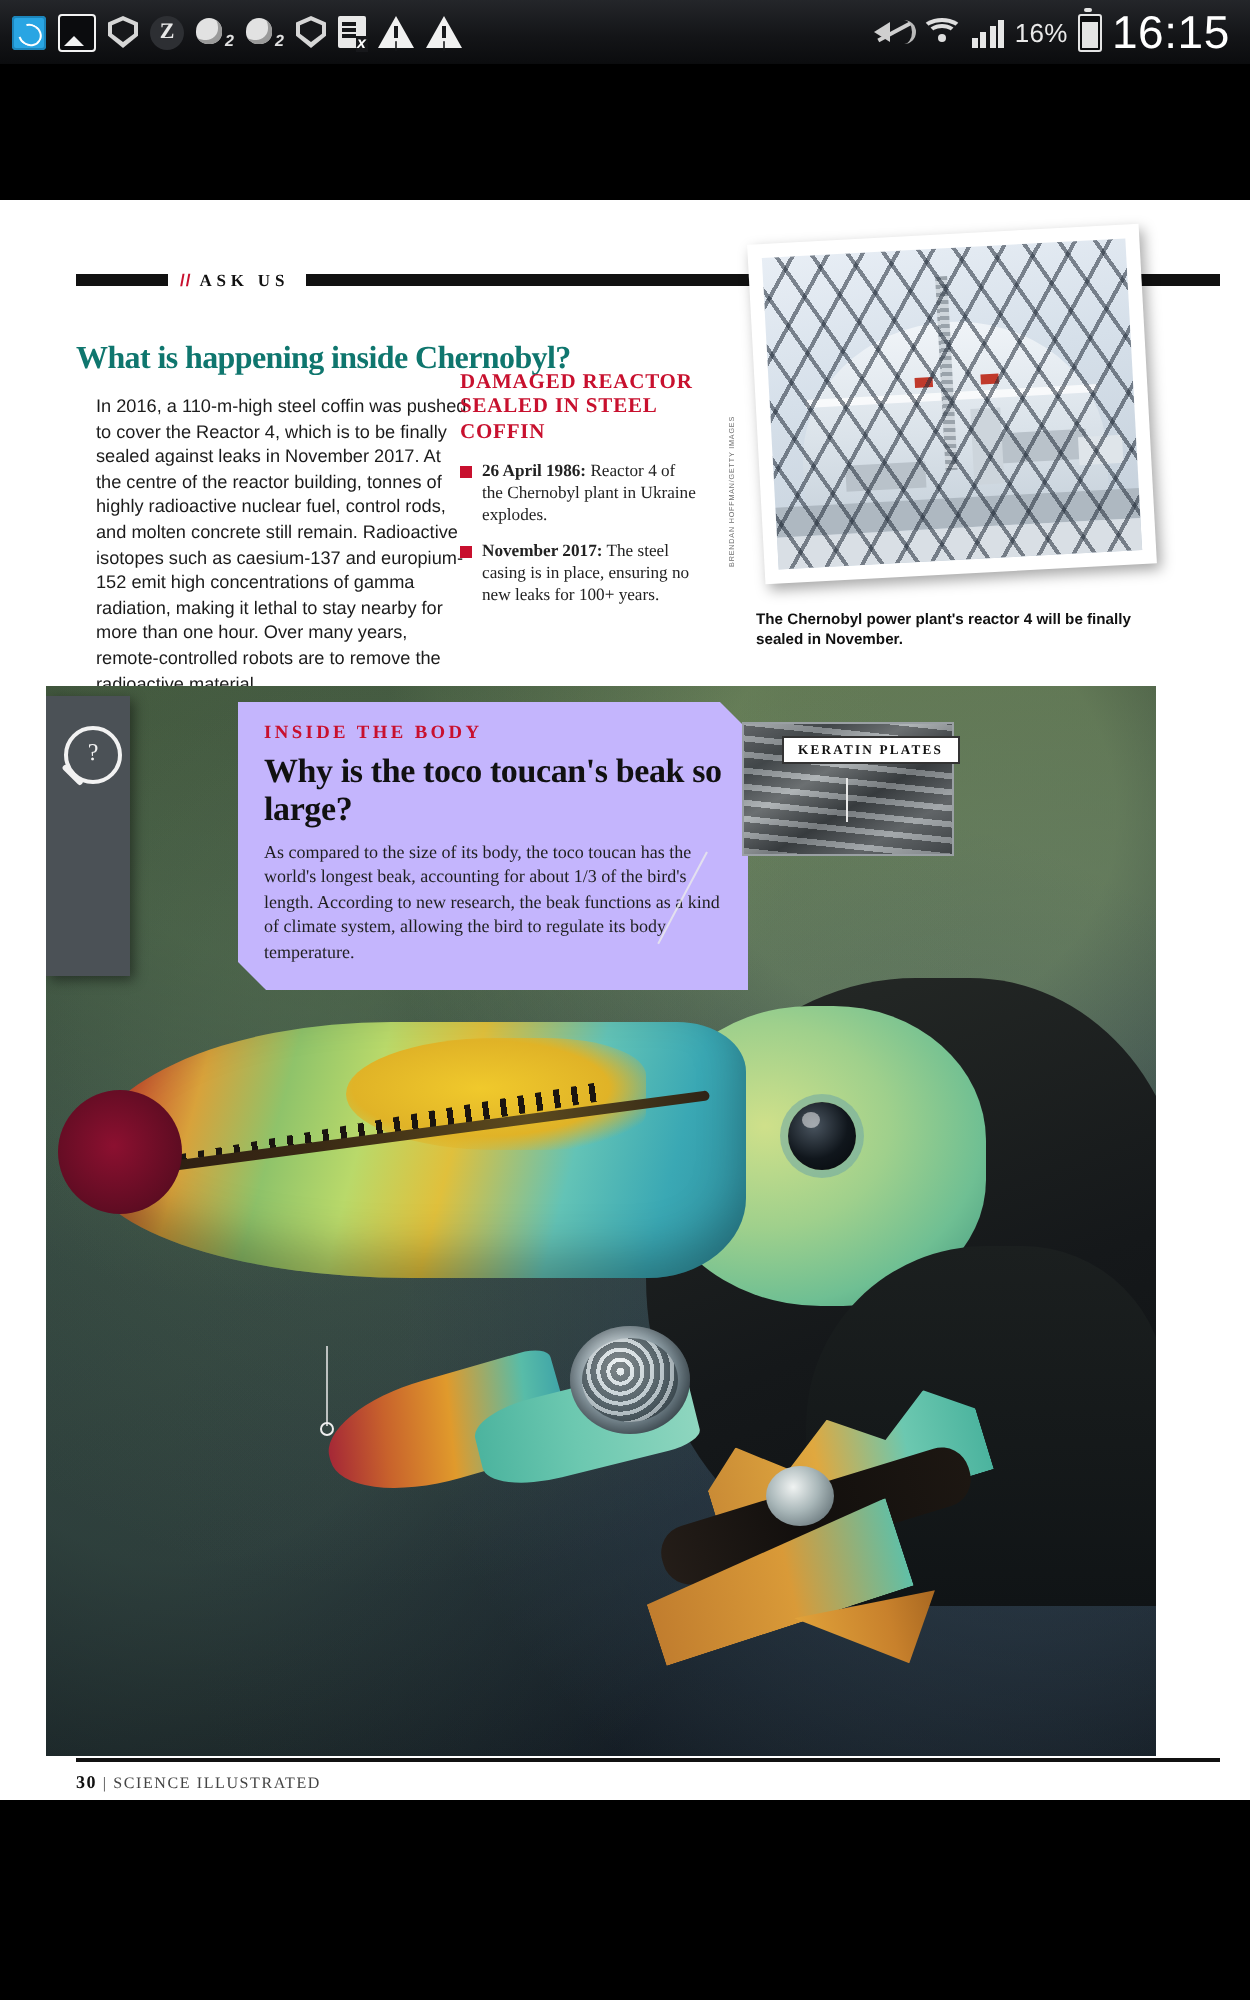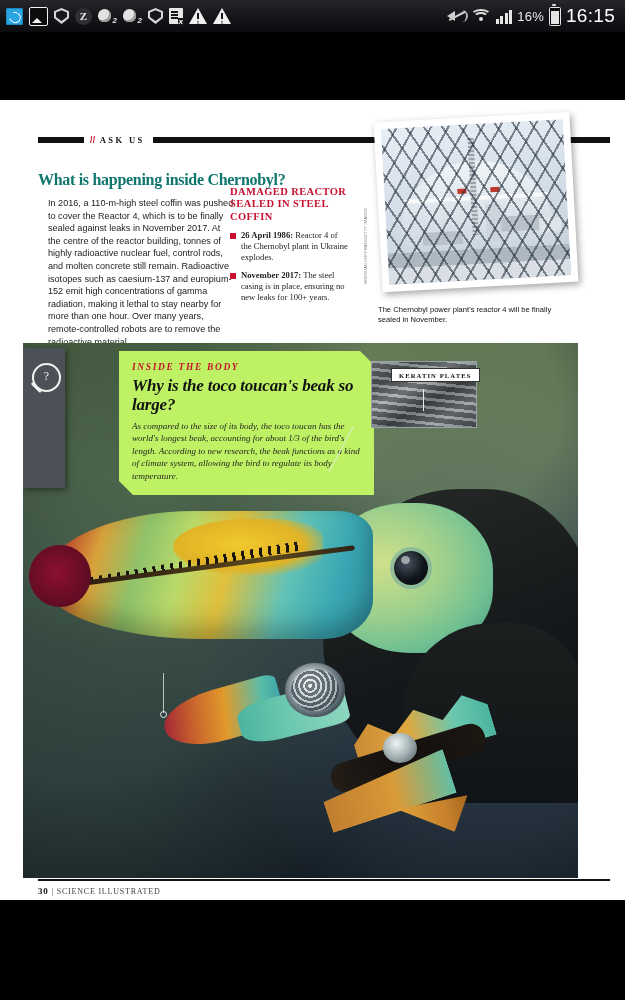--- a/index.html
+++ b/index.html
@@ -50,21 +50,21 @@
     border-bottom-color:transparent;border-left-color:transparent;border-right-color:transparent;border-radius:50% 50% 0 0;}
   .ic-wifi .w1{width:17px;height:9px;top:1px;}
   .ic-wifi .w2{width:11px;height:6px;top:4px;}
   .ic-wifi .dot{width:4px;height:4px;border-radius:50%;background:#dedede;border:none;top:9px;}
   .ic-sig{display:flex;align-items:flex-end;gap:1.5px;height:15px;}
   .ic-sig b{width:3px;background:#e6e6e6;display:block;}
   .pct{color:#e9e9e9;font-size:13px;letter-spacing:.2px;}
   .ic-batt{width:10px;height:17px;border:1.6px solid #e4e4e4;border-radius:1.5px;position:relative;background:#0c0d0f;}
   .ic-batt:before{content:"";position:absolute;left:2.5px;top:-3.5px;width:4px;height:2px;background:#e4e4e4;border-radius:1px;}
   .ic-batt i{position:absolute;left:1px;right:1px;bottom:1px;height:76%;background:#e4e4e4;display:block;}
-  .clock{color:#fff;font-size:19px;letter-spacing:.3px;}
+  .clock{color:#fff;font-size:23px;letter-spacing:.3px;}
 
   
   .page{position:absolute;left:0;top:100px;width:625px;height:800px;background:#fff;overflow:hidden;}
 
   
   .askus{position:absolute;left:38px;top:35px;width:572px;height:9px;display:flex;align-items:center;gap:0;}
   .askus .b1{width:46px;height:6px;background:#111;}
   .askus .slash{color:#c8102e;font-size:8.5px;font-weight:bold;margin:0 4px 0 6px;letter-spacing:.5px;}
   .askus .lbl{color:#111;font-size:8.5px;font-weight:bold;letter-spacing:2.4px;font-family:"Liberation Serif",serif;}
   .askus .b2{flex:1;height:6px;background:#111;margin-left:8px;}
@@ -99,21 +99,21 @@
   .ground{position:absolute;left:0;bottom:10%;width:100%;height:10%;background:#aeb8c1;}
   .ground2{position:absolute;left:0;bottom:0;width:100%;height:10%;background:#d9dfe5;}
   .tagr{position:absolute;width:9px;height:5px;background:#c0392b;}
   .t1{left:40%;top:41%;}
   .t2{left:58%;top:41%;}
   .fence{position:absolute;inset:0;
     background-image:
       repeating-linear-gradient(58deg,transparent 0 13px,rgba(35,45,58,.55) 13px 15px),
       repeating-linear-gradient(-58deg,transparent 0 13px,rgba(35,45,58,.55) 13px 15px);}
   .photo-cap{position:absolute;left:378px;top:197px;width:190px;font-size:7.6px;line-height:10.5px;
-    font-weight:normal;color:#111;}
+    font-weight:bold;color:#111;}
   .cred-v{position:absolute;left:364px;top:108px;width:8px;font-size:3.6px;line-height:4px;color:#6f6f6f;
     writing-mode:vertical-rl;transform:rotate(180deg);letter-spacing:.4px;}
 
   
   .feature{position:absolute;left:23px;top:243px;width:555px;height:535px;overflow:hidden;
     background:#0d1714;}
   .bgjungle{position:absolute;inset:0;
     background:
       radial-gradient(circle at 78% 12%,rgba(150,180,120,.55) 0 16%,transparent 42%),
       radial-gradient(circle at 20% 8%,rgba(90,120,80,.45) 0 14%,transparent 40%),
@@ -125,23 +125,23 @@
       radial-gradient(ellipse at 70% 75%,rgba(40,55,70,.5),transparent 60%);}
 
   
   .tab{position:absolute;left:0;top:5px;width:42px;height:140px;background:#4b5156;
     box-shadow:2px 2px 6px rgba(0,0,0,.45);}
   .mag{position:absolute;left:9px;top:20px;width:25px;height:25px;border:2.4px solid #f2f2f2;border-radius:50%;
     color:#f2f2f2;font-size:12px;text-align:center;line-height:22px;font-family:"Liberation Serif",serif;}
   .mag-h{position:absolute;left:7px;top:43px;width:13px;height:2.6px;background:#f2f2f2;
     transform:rotate(45deg);border-radius:2px;}
 
-  .card{position:absolute;left:96px;top:8px;width:255px;background:#bef264;padding:11px 13px 13px 13px;
+  .card{position:absolute;left:96px;top:8px;width:255px;background:#c4b5fd;padding:11px 13px 13px 13px;
     box-sizing:border-box;box-shadow:0 3px 9px rgba(0,0,0,.45);
-    clip-path:polygon(0 0,calc(100% - 14px) 0,100% 14px,100% 100%,14px 100%,0 calc(100% - 14px));font-style:italic;}
+    clip-path:polygon(0 0,calc(100% - 14px) 0,100% 14px,100% 100%,14px 100%,0 calc(100% - 14px));}
   .kicker{font-family:"Liberation Serif",serif;font-size:9.4px;font-weight:bold;color:#c8102e;
     letter-spacing:1.7px;margin-bottom:4px;}
   .card h2{margin:0 0 6px 0;font-family:"Liberation Serif",serif;font-size:17px;line-height:19px;
     color:#111;letter-spacing:-.2px;}
   .card p{margin:0;font-family:"Liberation Serif",serif;font-size:9px;line-height:12.4px;color:#1f1f1f;}
 
   
   .kerbox{position:absolute;left:348px;top:18px;width:104px;height:65px;overflow:hidden;
     border:1px solid #9aa0a4;
     background:linear-gradient(150deg,#8b9094 0%,#5d6468 20%,#9aa0a3 38%,#4e5458 58%,#8a9094 78%,#5a6064 100%);}

